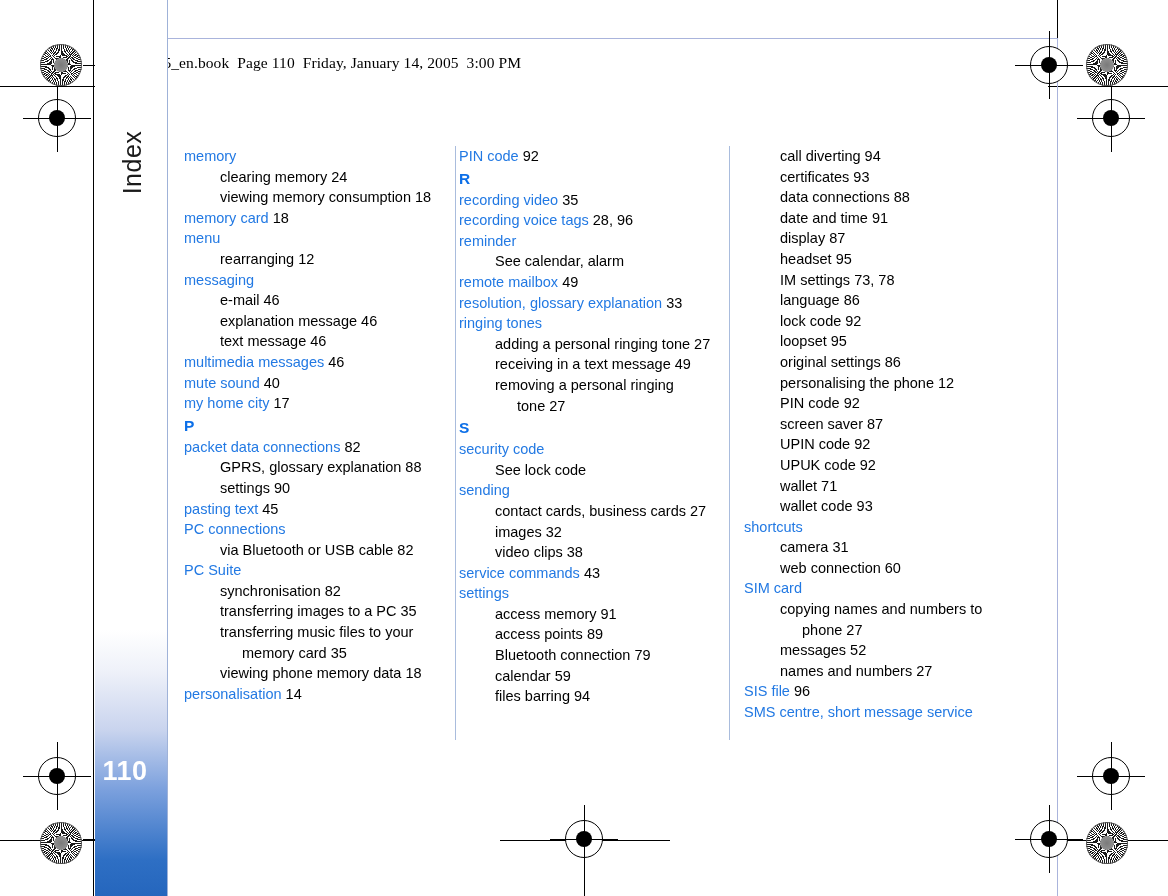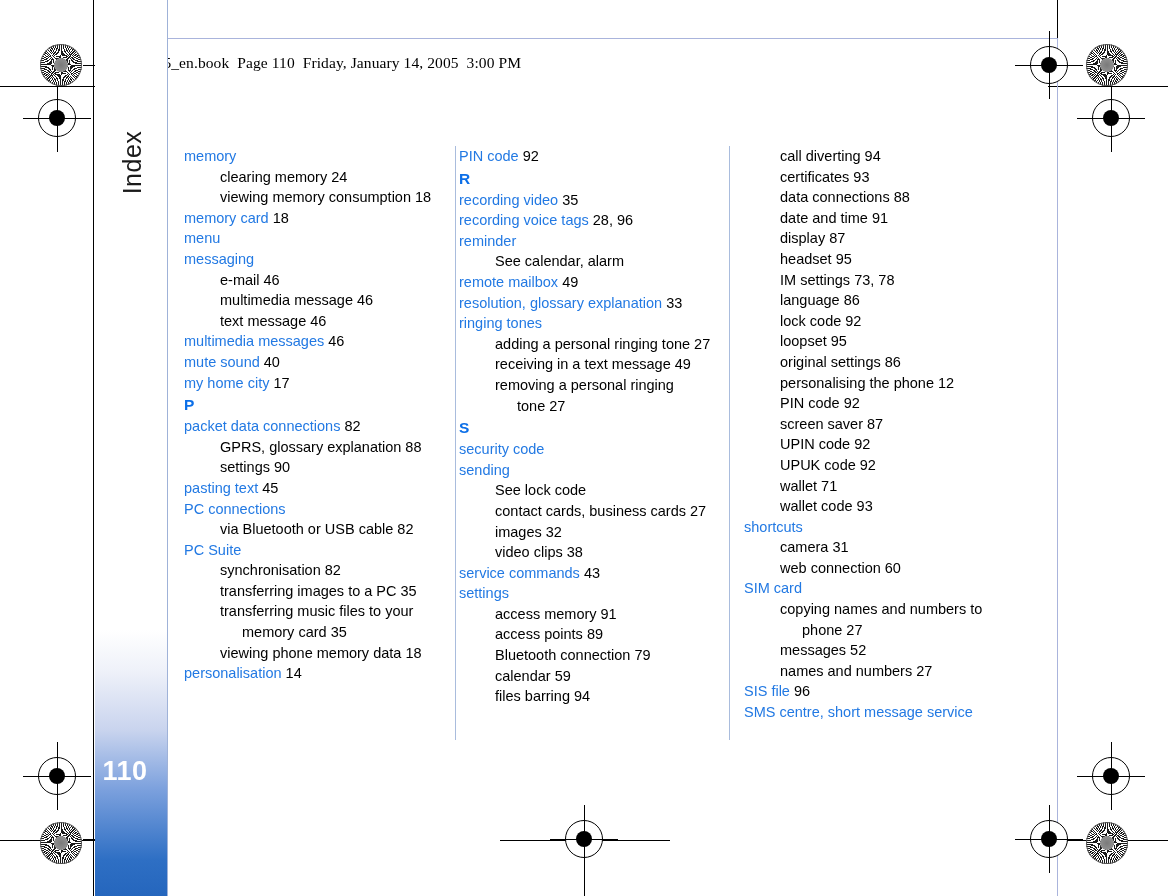--- a/index.html
+++ b/index.html
@@ -262,23 +262,24 @@
 <div class="columns">
   <div class="col-rule col-rule-1"></div>
   <div class="col-rule col-rule-2"></div>
 
   <div class="col col-1">
       <div class="entry lvl0"><span>memory</span></div>
       <div class="entry lvl1"><span>clearing memory</span><span class="num nbsp">&nbsp;24</span></div>
       <div class="entry lvl1"><span>viewing memory consumption</span><span class="num nbsp">&nbsp;18</span></div>
       <div class="entry lvl0"><span>memory card</span><span class="num nbsp">&nbsp;18</span></div>
       <div class="entry lvl0"><span>menu</span></div>
+      <div class="entry lvl1"><span>rearranging</span><span class="num nbsp">&nbsp;12</span></div>
       <div class="entry lvl0"><span>messaging</span></div>
       <div class="entry lvl1"><span>e-mail</span><span class="num nbsp">&nbsp;46</span></div>
-      <div class="entry lvl1"><span>multimedia message</span><span class="num nbsp">&nbsp;46</span></div>
+      <div class="entry lvl1"><span>explanation message</span><span class="num nbsp">&nbsp;46</span></div>
       <div class="entry lvl1"><span>text message</span><span class="num nbsp">&nbsp;46</span></div>
       <div class="entry lvl0"><span>multimedia messages</span><span class="num nbsp">&nbsp;46</span></div>
       <div class="entry lvl0"><span>mute sound</span><span class="num nbsp">&nbsp;40</span></div>
       <div class="entry lvl0"><span>my home city</span><span class="num nbsp">&nbsp;17</span></div>
       <div class="entry letter">P</div>
       <div class="entry lvl0"><span>packet data connections</span><span class="num nbsp">&nbsp;82</span></div>
       <div class="entry lvl1"><span>GPRS, glossary explanation</span><span class="num nbsp">&nbsp;88</span></div>
       <div class="entry lvl1"><span>settings</span><span class="num nbsp">&nbsp;90</span></div>
       <div class="entry lvl0"><span>pasting text</span><span class="num nbsp">&nbsp;45</span></div>
       <div class="entry lvl0"><span>PC connections</span></div>
@@ -298,22 +299,22 @@
       <div class="entry lvl0"><span>reminder</span></div>
       <div class="entry lvl1"><span>See </span><span class="see-ref">calendar, alarm</span></div>
       <div class="entry lvl0"><span>remote mailbox</span><span class="num nbsp">&nbsp;49</span></div>
       <div class="entry lvl0"><span>resolution, glossary explanation</span><span class="num nbsp">&nbsp;33</span></div>
       <div class="entry lvl0"><span>ringing tones</span></div>
       <div class="entry lvl1"><span>adding a personal ringing tone</span><span class="num nbsp">&nbsp;27</span></div>
       <div class="entry lvl1"><span>receiving in a text message</span><span class="num nbsp">&nbsp;49</span></div>
       <div class="entry lvl1 wrap"><span>removing a personal ringing tone</span><span class="num nbsp">&nbsp;27</span></div>
       <div class="entry letter">S</div>
       <div class="entry lvl0"><span>security code</span></div>
+      <div class="entry lvl1"><span>See </span><span class="see-ref">lock code</span></div>
       <div class="entry lvl0"><span>sending</span></div>
-      <div class="entry lvl1"><span>See </span><span class="see-ref">lock code</span></div>
       <div class="entry lvl1"><span>contact cards, business cards</span><span class="num nbsp">&nbsp;27</span></div>
       <div class="entry lvl1"><span>images</span><span class="num nbsp">&nbsp;32</span></div>
       <div class="entry lvl1"><span>video clips</span><span class="num nbsp">&nbsp;38</span></div>
       <div class="entry lvl0"><span>service commands</span><span class="num nbsp">&nbsp;43</span></div>
       <div class="entry lvl0"><span>settings</span></div>
       <div class="entry lvl1"><span>access memory</span><span class="num nbsp">&nbsp;91</span></div>
       <div class="entry lvl1"><span>access points</span><span class="num nbsp">&nbsp;89</span></div>
       <div class="entry lvl1"><span>Bluetooth connection</span><span class="num nbsp">&nbsp;79</span></div>
       <div class="entry lvl1"><span>calendar</span><span class="num nbsp">&nbsp;59</span></div>
       <div class="entry lvl1"><span>files barring</span><span class="num nbsp">&nbsp;94</span></div>

